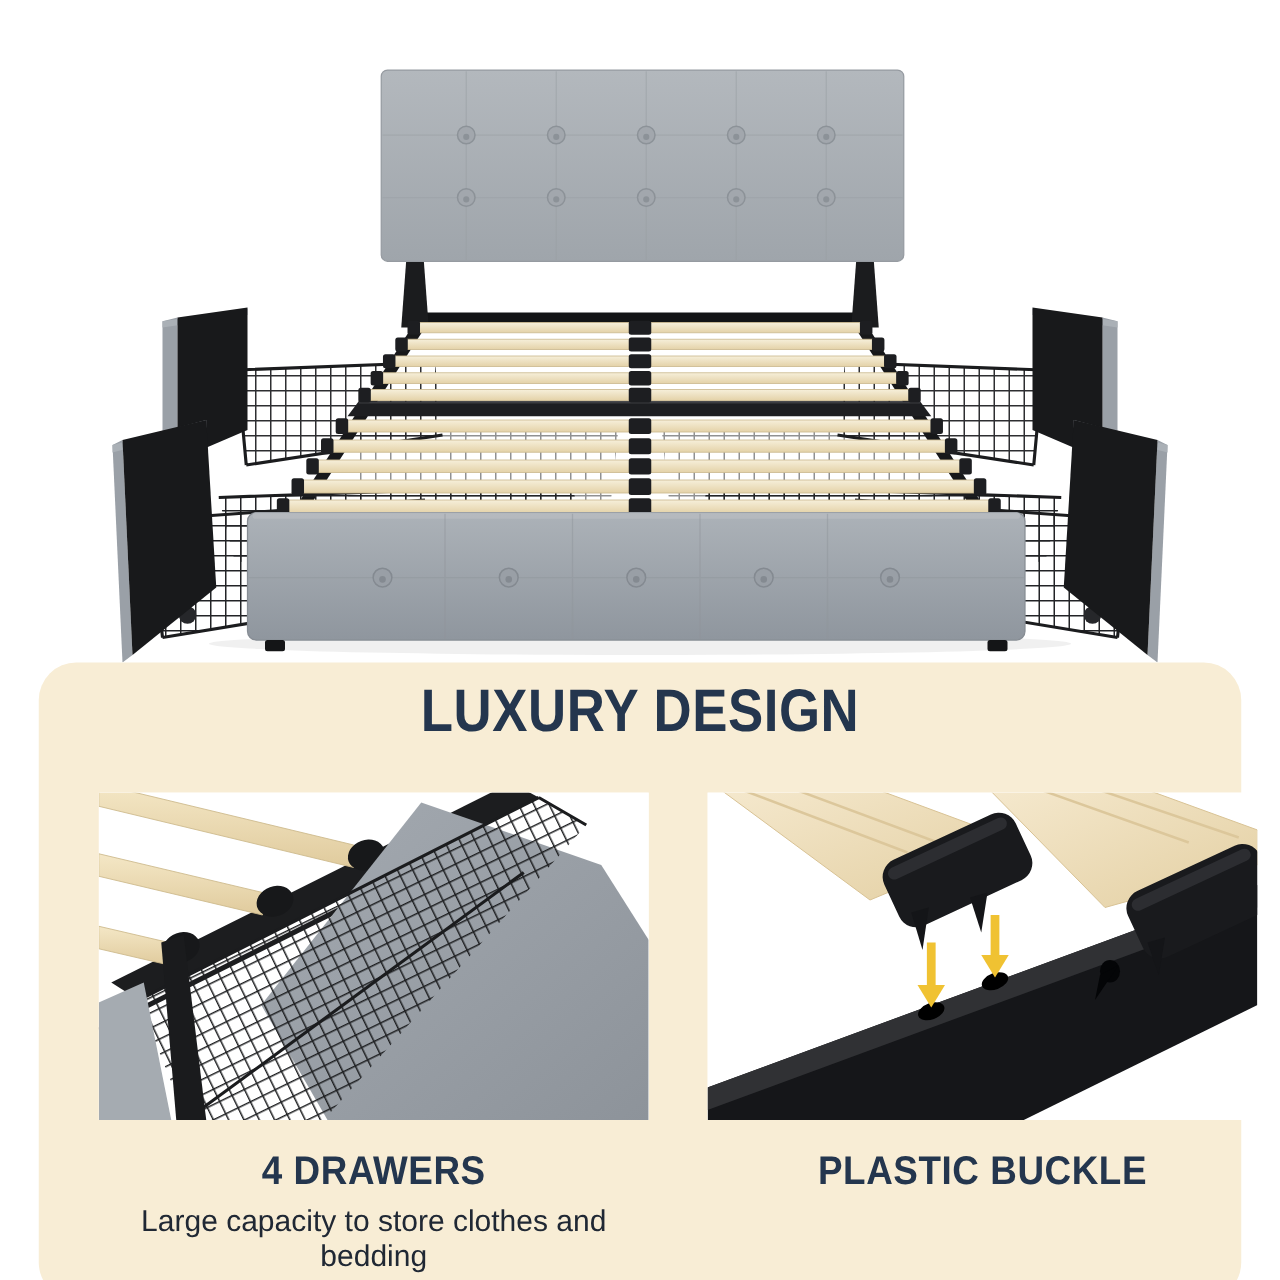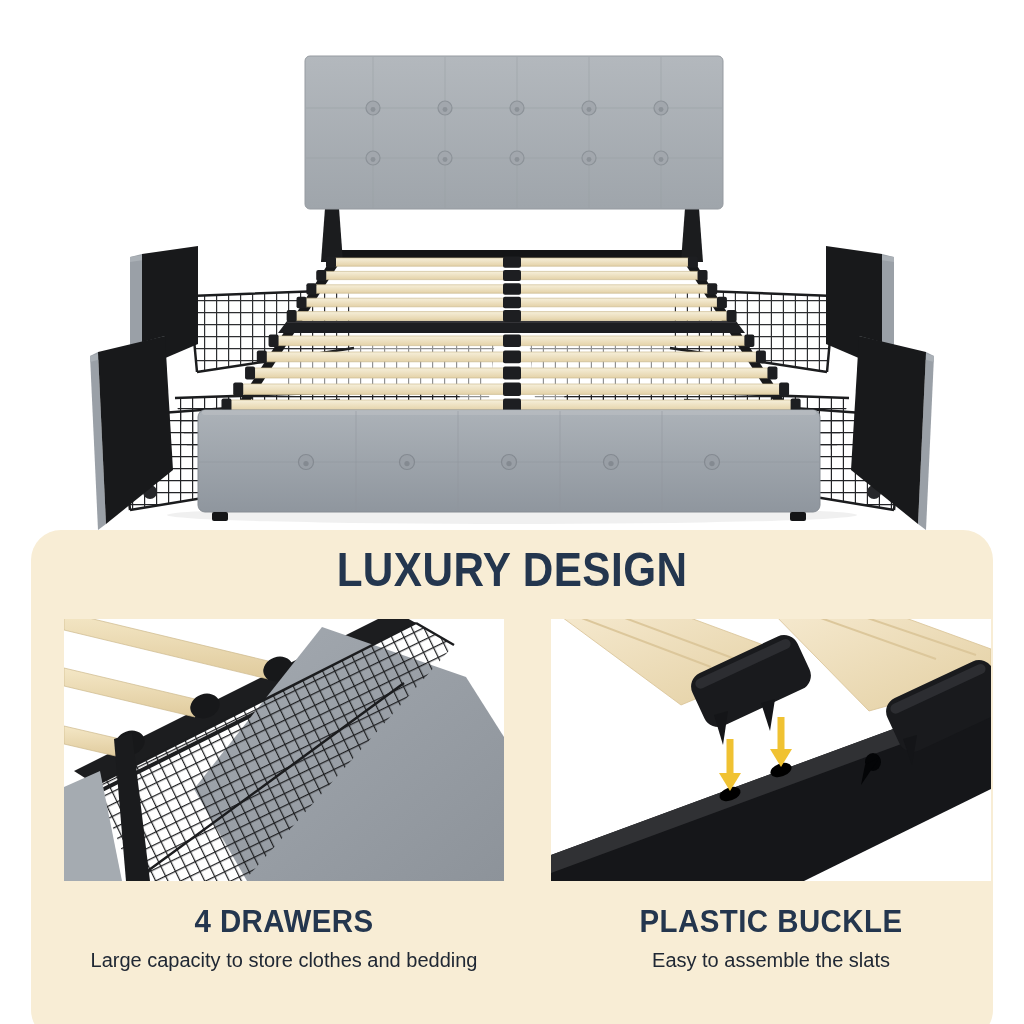--- a/index.html
+++ b/index.html
@@ -7,28 +7,28 @@
   }
   html,body{margin:0;padding:0;}
   body{width:1024px;height:1024px;background:var(--page_bg,#fff);
        font-family:"Liberation Sans",sans-serif;position:relative;overflow:hidden;}
   .hero{position:absolute;left:0;top:0;width:1024px;height:530px;margin:0;}
   .panel{position:absolute;left:31px;top:530px;width:962px;height:510px;
          background:var(--panel_bg,#f8edd5);border-radius:30px;}
   .panel-title{position:absolute;top:12px;left:0;width:100%;margin:0;text-align:center;
          font-size:48px;font-weight:700;letter-spacing:.5px;color:var(--heading_navy,#24364e);
          transform:scaleX(.88);}
-  .feature{position:absolute;top:88px;width:440px;text-align:center;margin:1px;}
+  .feature{position:absolute;top:88px;width:440px;text-align:center;margin:16px;}
   .feature.f0{left:32px}
   .feature.f1{left:519px}
   .photo{width:440px;height:262px;background:#ffffff;overflow:hidden;}
   .photo svg{display:block}
   .feature h2{margin:22px 0 0;font-size:32px;font-weight:700;color:var(--heading_navy,#24364e);
          transform:scaleX(.92);letter-spacing:.5px;}
-  .feature p{margin:9px 0 0;font-size:20px;color:var(--body_text,#202834);}
+  .feature p{margin:9px 0 0;font-size:24px;color:var(--body_text,#202834);}
 </style>
 </head>
 <body>
 
 <div>
 
   <figure class="hero">
     <svg width="1024" height="530" viewBox="0 0 1024 530">
       <defs>
         <linearGradient id="hbG" x1="0" y1="0" x2="0" y2="1">
@@ -278,16 +278,15 @@
             <rect x="175.5" y="120" width="7" height="36" fill="#f0c232"></rect>
             <polygon points="168,154 190,154 179,172" fill="#f0c232"></polygon>
           </g>
           <g>
             <rect x="226.5" y="98" width="7" height="34" fill="#f0c232"></rect>
             <polygon points="219,130 241,130 230,148" fill="#f0c232"></polygon>
           </g>
         </svg>
       </div>
       <h2>PLASTIC BUCKLE</h2>
-      <p>Easy to assemble the slats</p>
     </figure>
   </section>
 </div>
 
 </body></html>

